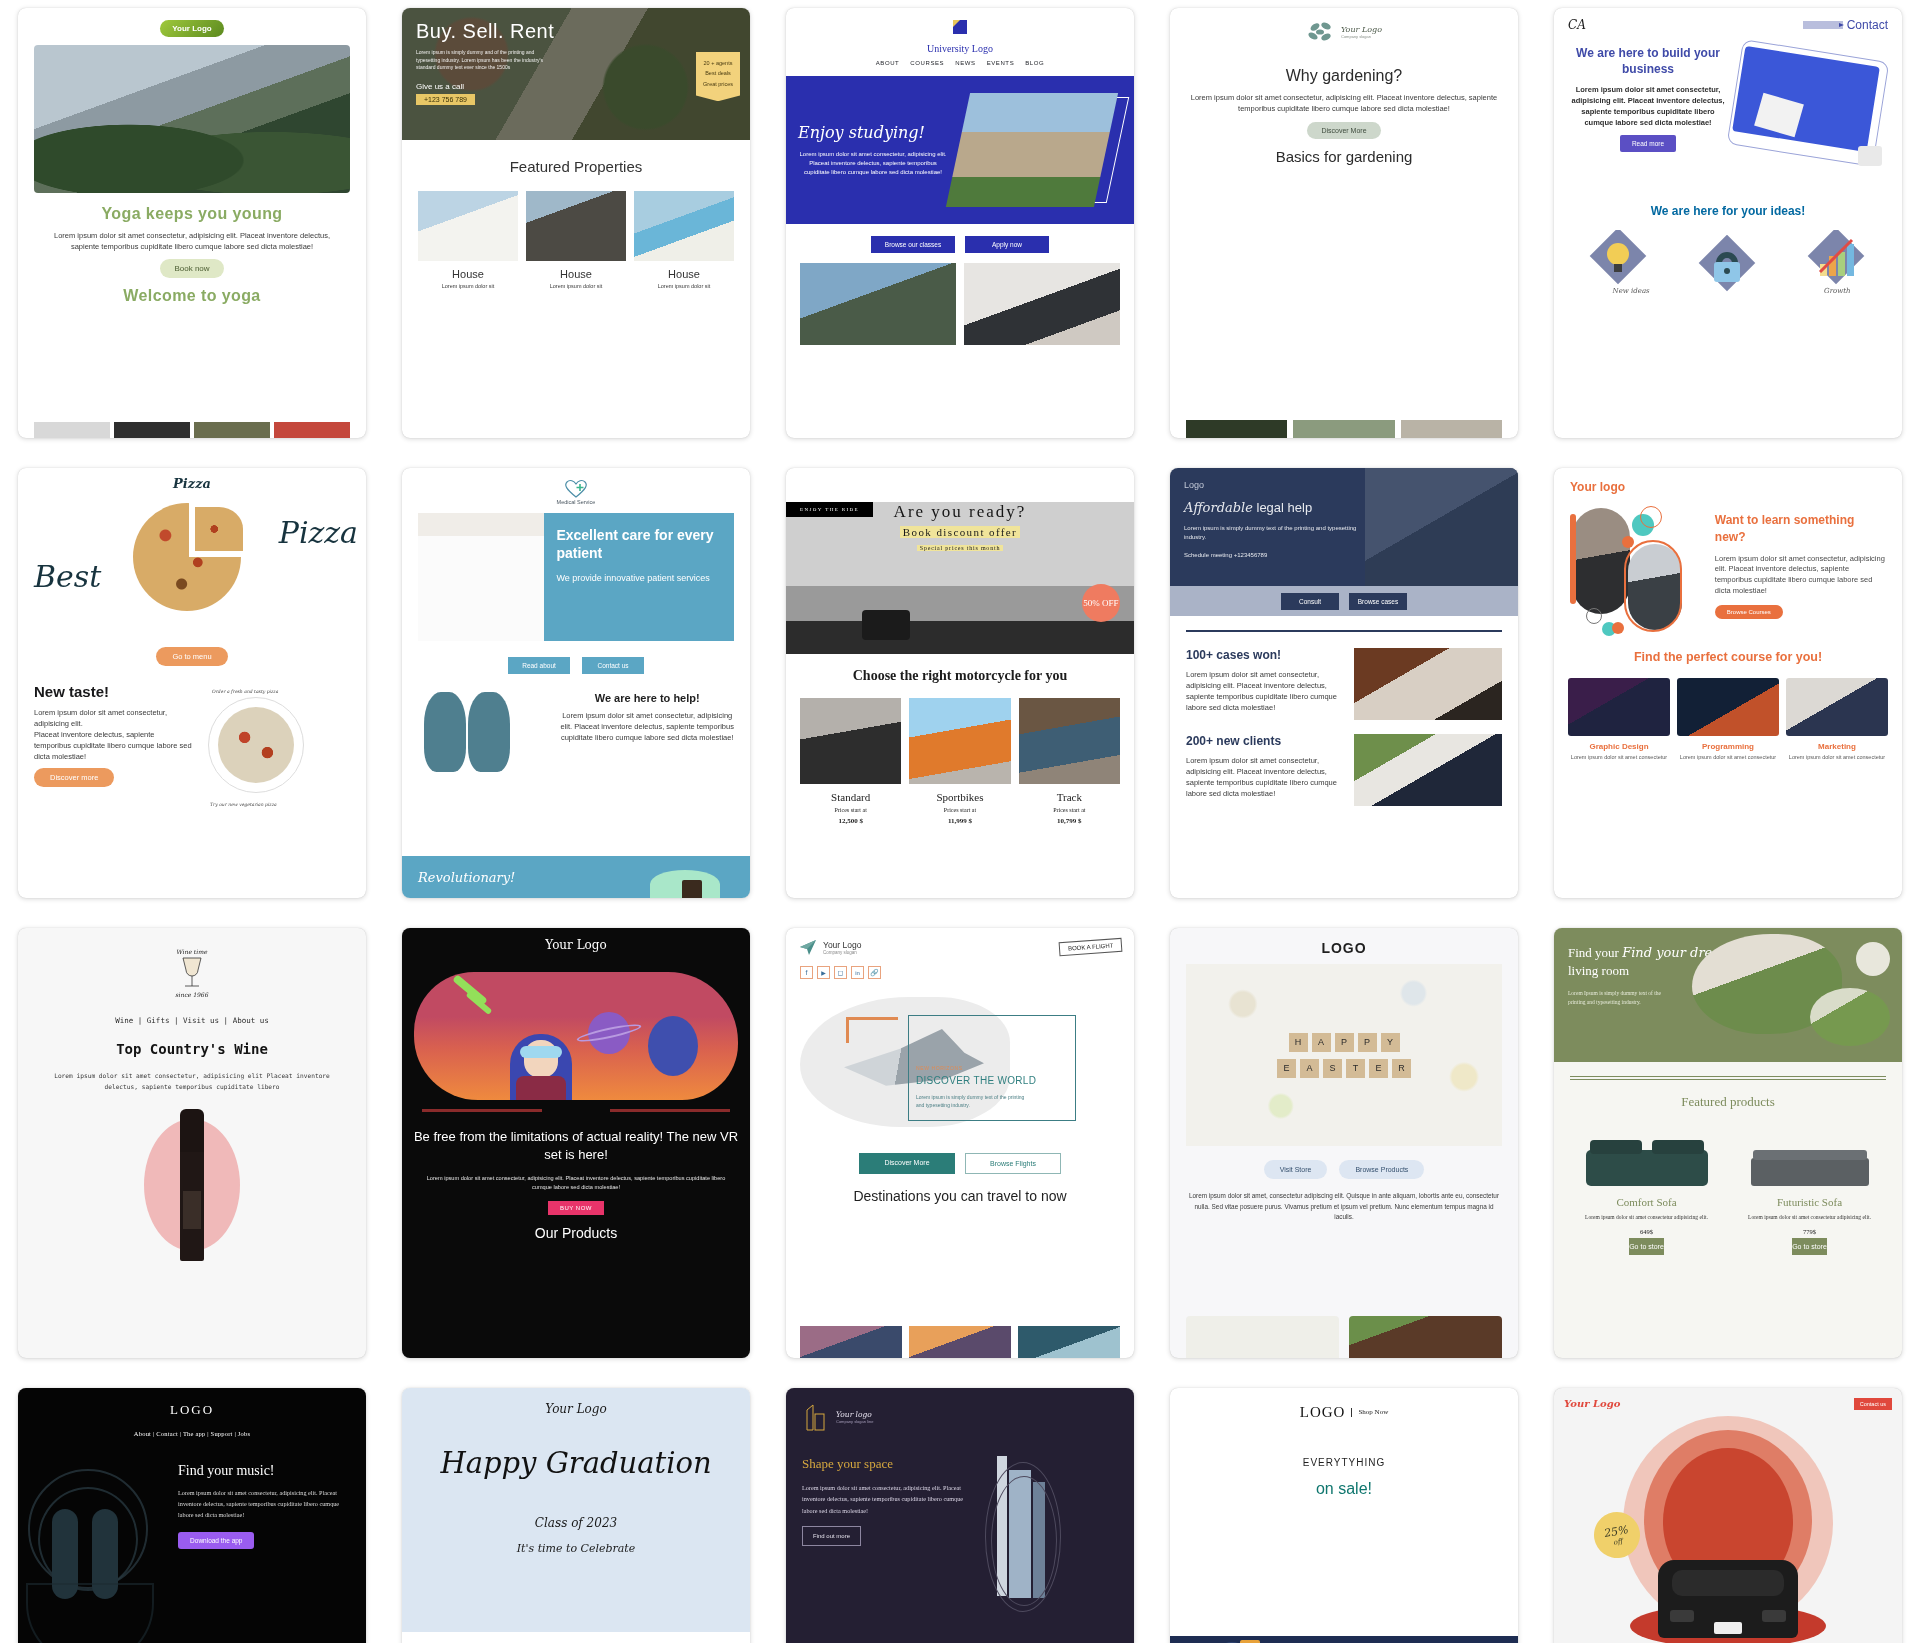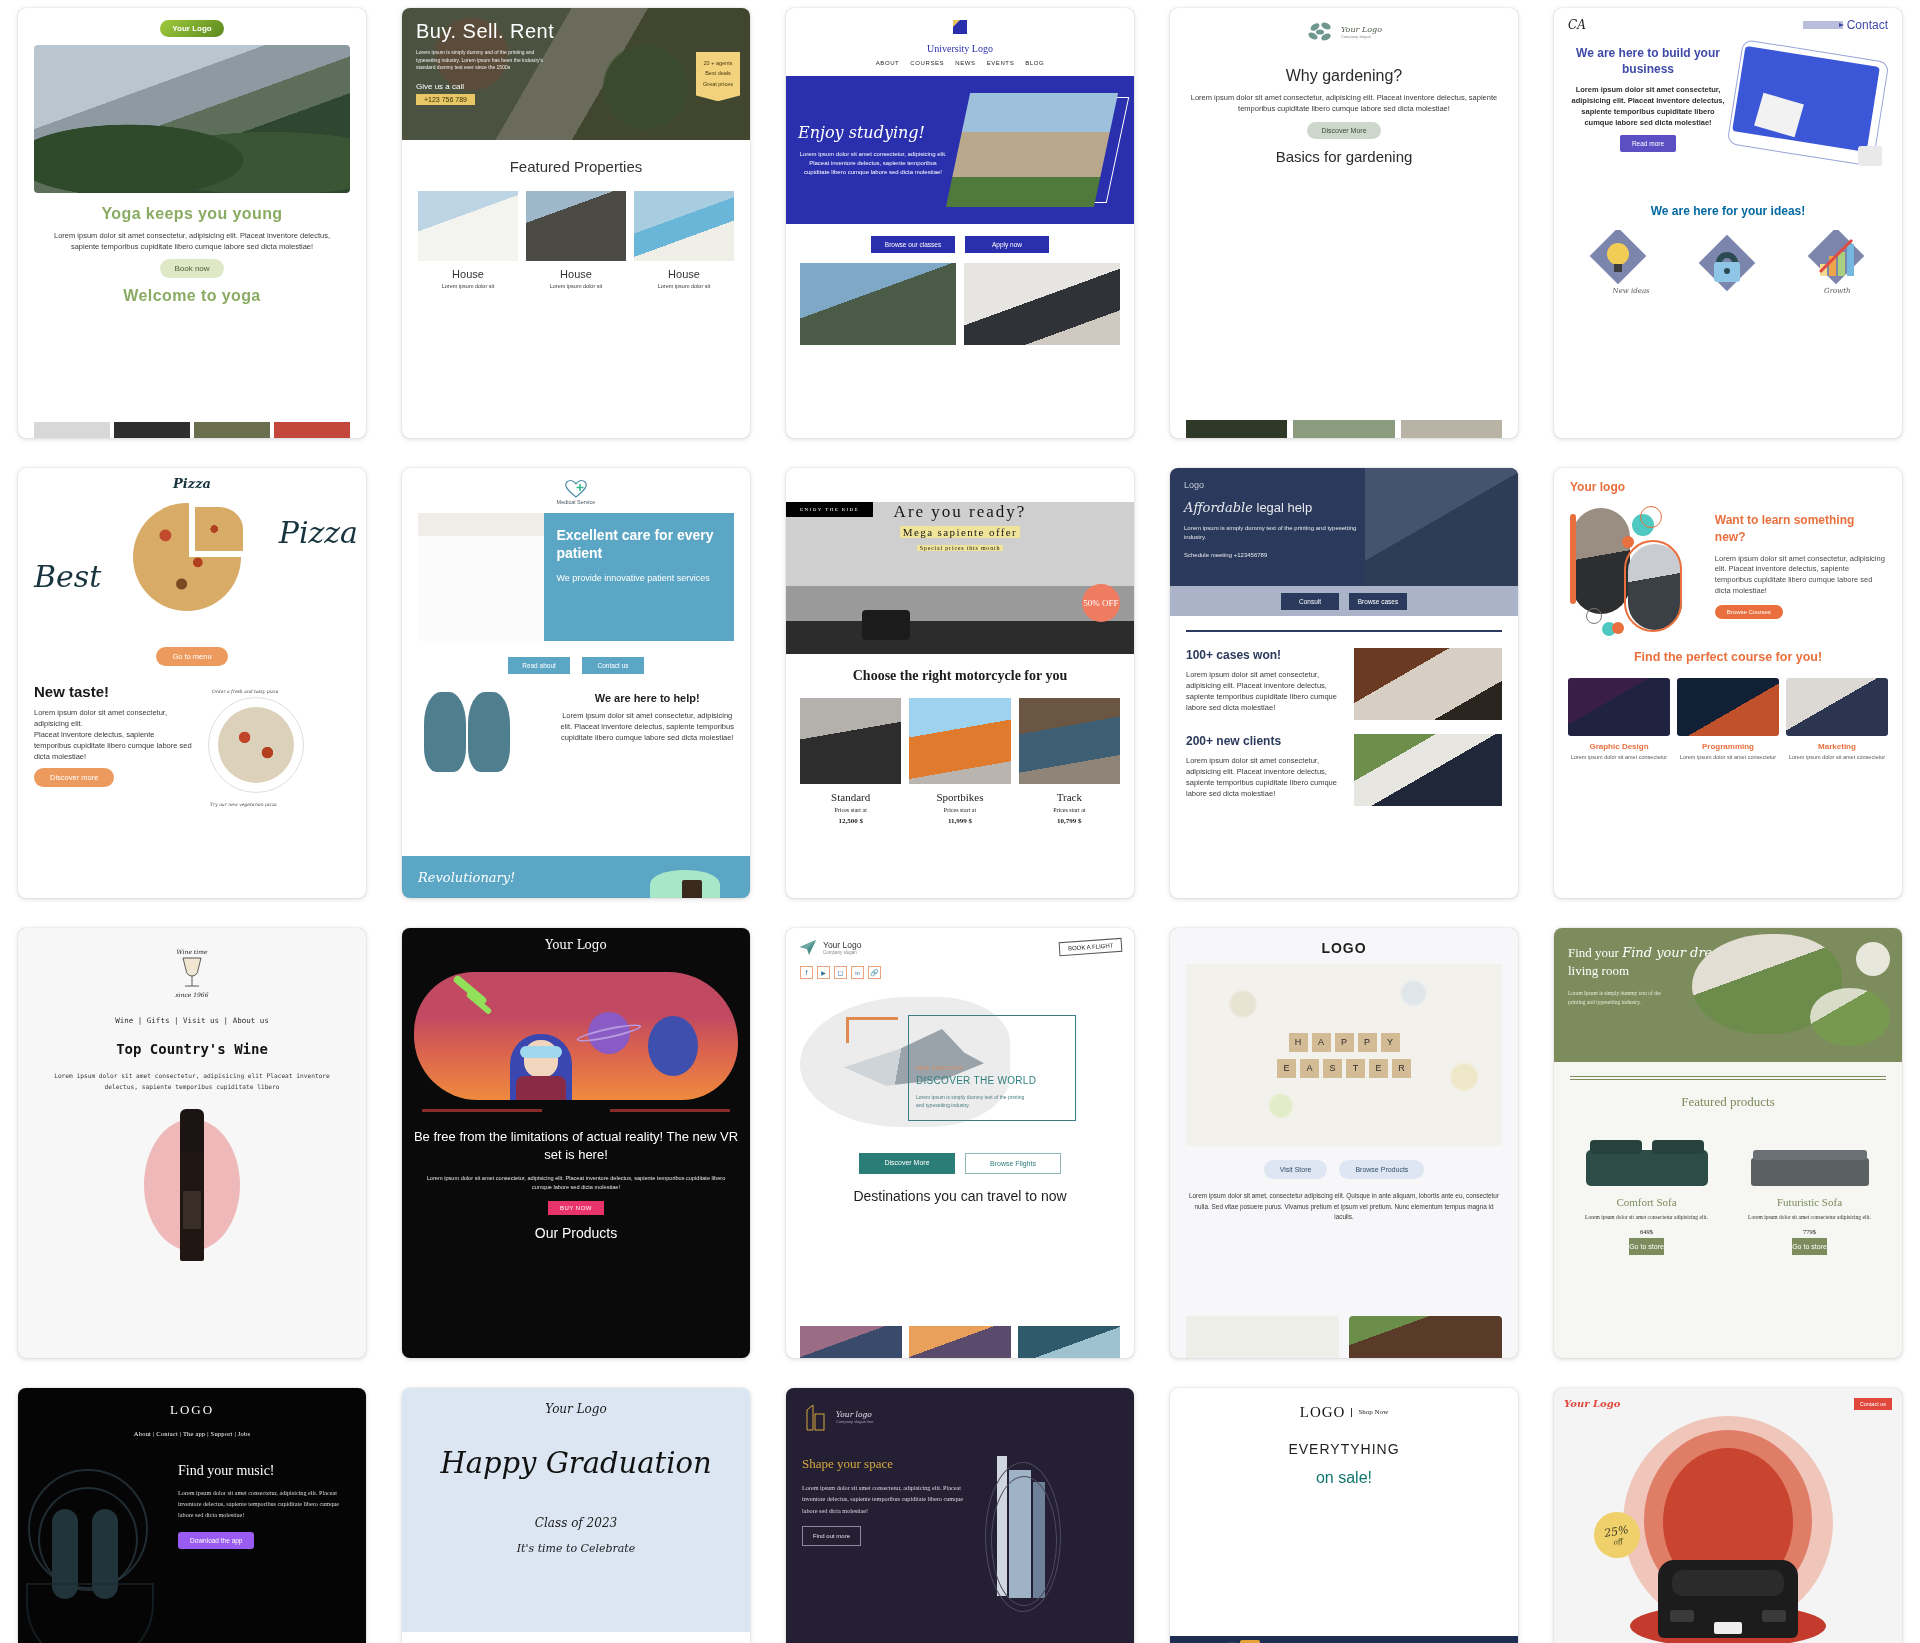--- a/index.html
+++ b/index.html
@@ -393,21 +393,21 @@
       <div style="position:absolute;right:48px;bottom:0;width:20px;height:18px;background:#3a2a1e;border-radius:2px 2px 0 0"></div>
     </div>
   </div>
     </div>
 
   <div class="cell">
   <div class="card">
     <div class="ph-moto" style="height:152px;position:relative;margin-top:8px">
       <div style="position:absolute;left:0;top:0;background:#000;color:#fff;font-size:5px;letter-spacing:1.4px;padding:5px 14px" class="mt-serif">ENJOY THE RIDE</div>
       <div class="mt-serif ctr" style="margin-top:34px;font-size:17px;letter-spacing:2px;color:#161616">Are you ready?</div>
-      <div class="ctr" style="margin-top:4px"><span class="mt-serif mt-hl" style="font-size:11px;letter-spacing:1.4px;color:#1a1a1a">Mega sapiente offer</span></div>
+      <div class="ctr" style="margin-top:4px"><span class="mt-serif mt-hl" style="font-size:11px;letter-spacing:1.4px;color:#1a1a1a">Book discount offer</span></div>
       <div class="ctr" style="margin-top:4px"><span class="mt-serif mt-hl" style="font-size:6px;letter-spacing:.8px;color:#1a1a1a">Special prices this month</span></div>
       <div style="position:absolute;right:14px;top:82px;width:38px;height:38px;border-radius:50%;background:#ef7b60;color:#fff;font-family:'Liberation Serif',serif;font-size:9px;display:flex;align-items:center;justify-content:center;text-align:center;line-height:1.2">50% OFF</div>
       <div style="position:absolute;left:76px;bottom:14px;width:48px;height:30px;background:#1b1b1b;border-radius:4px"></div>
     </div>
     <div class="mt-serif ctr" style="margin-top:14px;font-size:14px;font-weight:bold;color:#1c1c1c">Choose the right motorcycle for you</div>
     <div style="display:flex;gap:8px;padding:14px 14px 0">
       <div style="flex:1">
         <div class="imgph" style="height:86px;background:linear-gradient(170deg,#b4b0ab 0 40%,#2d2d2d 40% 100%)"></div>
         <div class="mt-serif ctr" style="margin-top:7px;font-size:11px">Standard</div>
         <div class="mt-serif ctr" style="margin-top:4px;font-size:6px">Prices start at</div>
@@ -753,21 +753,21 @@
 
   </div>
     </div>
 
   <div class="cell">
   <div class="card">
     <div style="display:flex;align-items:center;justify-content:center;gap:6px;padding:16px 0 0">
       <span style="font-family:'Liberation Serif',serif;font-size:15px;letter-spacing:1px;color:#111">LOGO</span>
       <span style="border-left:1px solid #333;padding-left:6px;font-family:'Liberation Serif',serif;font-size:7px;line-height:1.3;color:#222">Shop Now</span>
     </div>
-    <div class="ctr" style="margin-top:20px;font-size:14px;font-weight:300;letter-spacing:1px;color:#1f1f1f">EVERYTYHING</div>
+    <div class="ctr" style="margin-top:36px;font-size:10px;font-weight:300;letter-spacing:1px;color:#1f1f1f">EVERYTYHING</div>
     <div class="ctr" style="margin-top:12px;font-size:16px;font-weight:300;color:#0f766e">on sale!</div>
     <div class="sh-navy" style="position:absolute;left:0;right:0;bottom:0;height:182px">
 
       <div style="position:absolute;left:44px;top:6px;width:36px;height:22px;border:3px solid #2f4470;border-radius:18px 18px 0 0"></div>
       <div style="position:absolute;left:70px;top:4px;width:20px;height:14px;background:#e8a23a;border-radius:2px"></div>
 
     </div>
   </div>
     </div>
 

